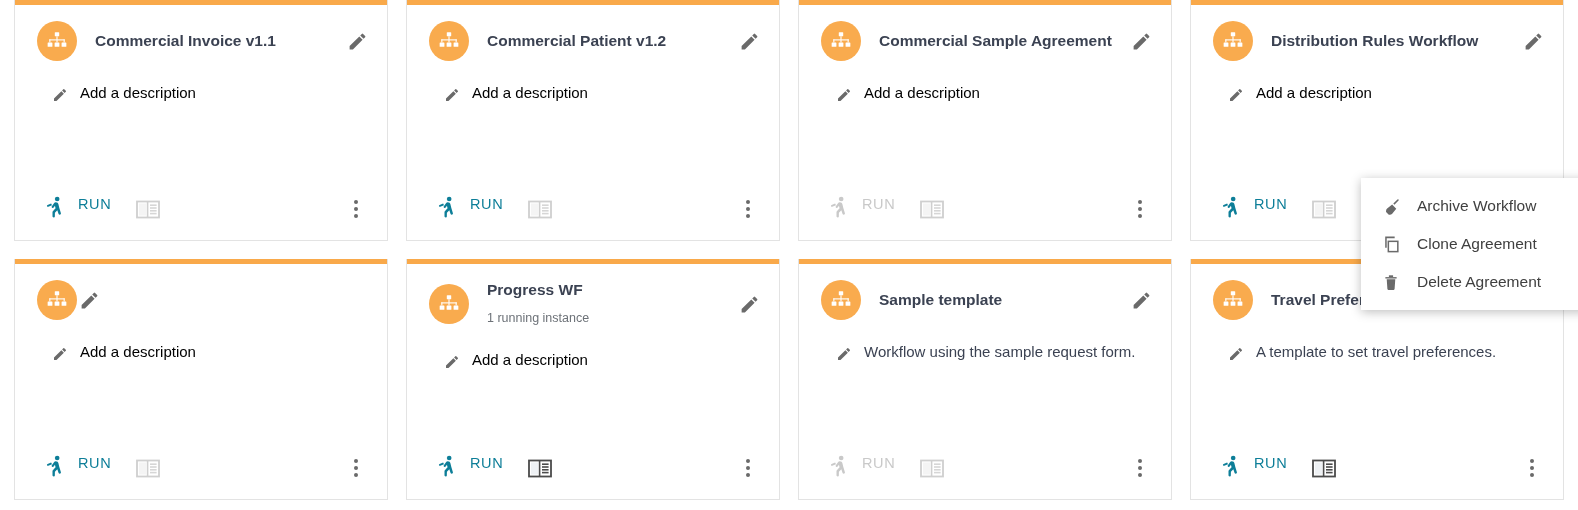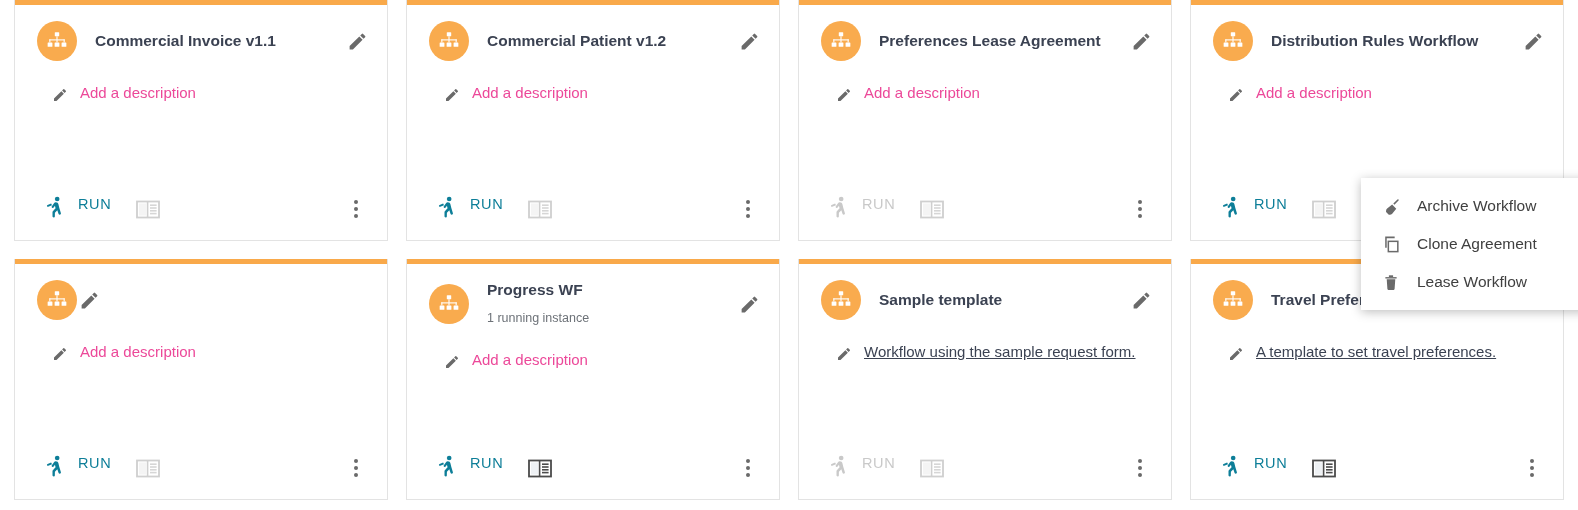--- a/index.html
+++ b/index.html
@@ -84,24 +84,24 @@
     cursor: pointer;
   }
   .desc-pencil {
     flex: 0 0 auto;
     width: 17px; height: 17px;
     margin-top: 3px;
     display: flex; align-items: center; justify-content: center;
   }
   .desc-text {
     font-size: 15px;
-    color: #ec4899;
+    color: #000000;
     line-height: 1.38;
   }
-  .desc-text.filled { color: #3b4252; text-decoration: underline; }
+  .desc-text.filled { color: #3b4252; }
   .card-foot {
     flex: 0 0 auto;
     height: 62px;
     display: flex;
     align-items: center;
     padding: 0 18px 0 30px;
   }
   .run-btn {
     display: flex;
     gap: 13px;
@@ -297,21 +297,21 @@
             <rect x="3.6" y="10.2" width="16.8" height="1.2"></rect>
             <rect x="3.6" y="10.2" width="1.2" height="3.4"></rect>
             <rect x="11.4" y="10.2" width="1.2" height="3.4"></rect>
             <rect x="19.2" y="10.2" width="1.2" height="3.4"></rect>
             <rect x="1.8" y="13.6" width="5.2" height="4.6" rx="0.6"></rect>
             <rect x="9.4" y="13.6" width="5.2" height="4.6" rx="0.6"></rect>
             <rect x="17" y="13.6" width="5.2" height="4.6" rx="0.6"></rect>
           </svg>
         </div>
         <div class="head-text">
-          <div class="card-title">Preferences Lease Agreement</div>
+          <div class="card-title">Commercial Sample Agreement</div>
         </div>
         <div class="edit-pencil">
           <svg width="21" height="21" viewBox="0 0 24 24" fill="#6a6a6a">
             <path d="M3 17.25V21h3.75L17.81 9.94l-3.75-3.75L3 17.25zM20.71 7.04a1 1 0 0 0 0-1.41l-2.34-2.34a1 1 0 0 0-1.41 0l-1.83 1.83 3.75 3.75 1.83-1.83z"></path>
           </svg>
         </div>
       </div>
       <div class="card-desc">
         <div class="desc-pencil">
           <svg width="16" height="16" viewBox="0 0 24 24" fill="#6a6a6a">
@@ -667,15 +667,15 @@
       <span class="ctx-label">Clone Agreement</span>
     </div>
     <div class="ctx-item">
       <span class="ctx-ico">
         <svg width="18" height="19" viewBox="0 0 24 24" fill="#6a6a6a">
           <path d="M4.5 4.8h15v1.9h-15z"></path>
           <path d="M9.2 2.4h5.6v2.4H9.2z"></path>
           <path d="M6.3 7.6h11.4l-.9 13.2a1.2 1.2 0 0 1-1.2 1.1H8.4a1.2 1.2 0 0 1-1.2-1.1L6.3 7.6z"></path>
         </svg>
       </span>
-      <span class="ctx-label">Lease Workflow</span>
+      <span class="ctx-label">Delete Agreement</span>
     </div>
   </div>
 
 </body></html>

